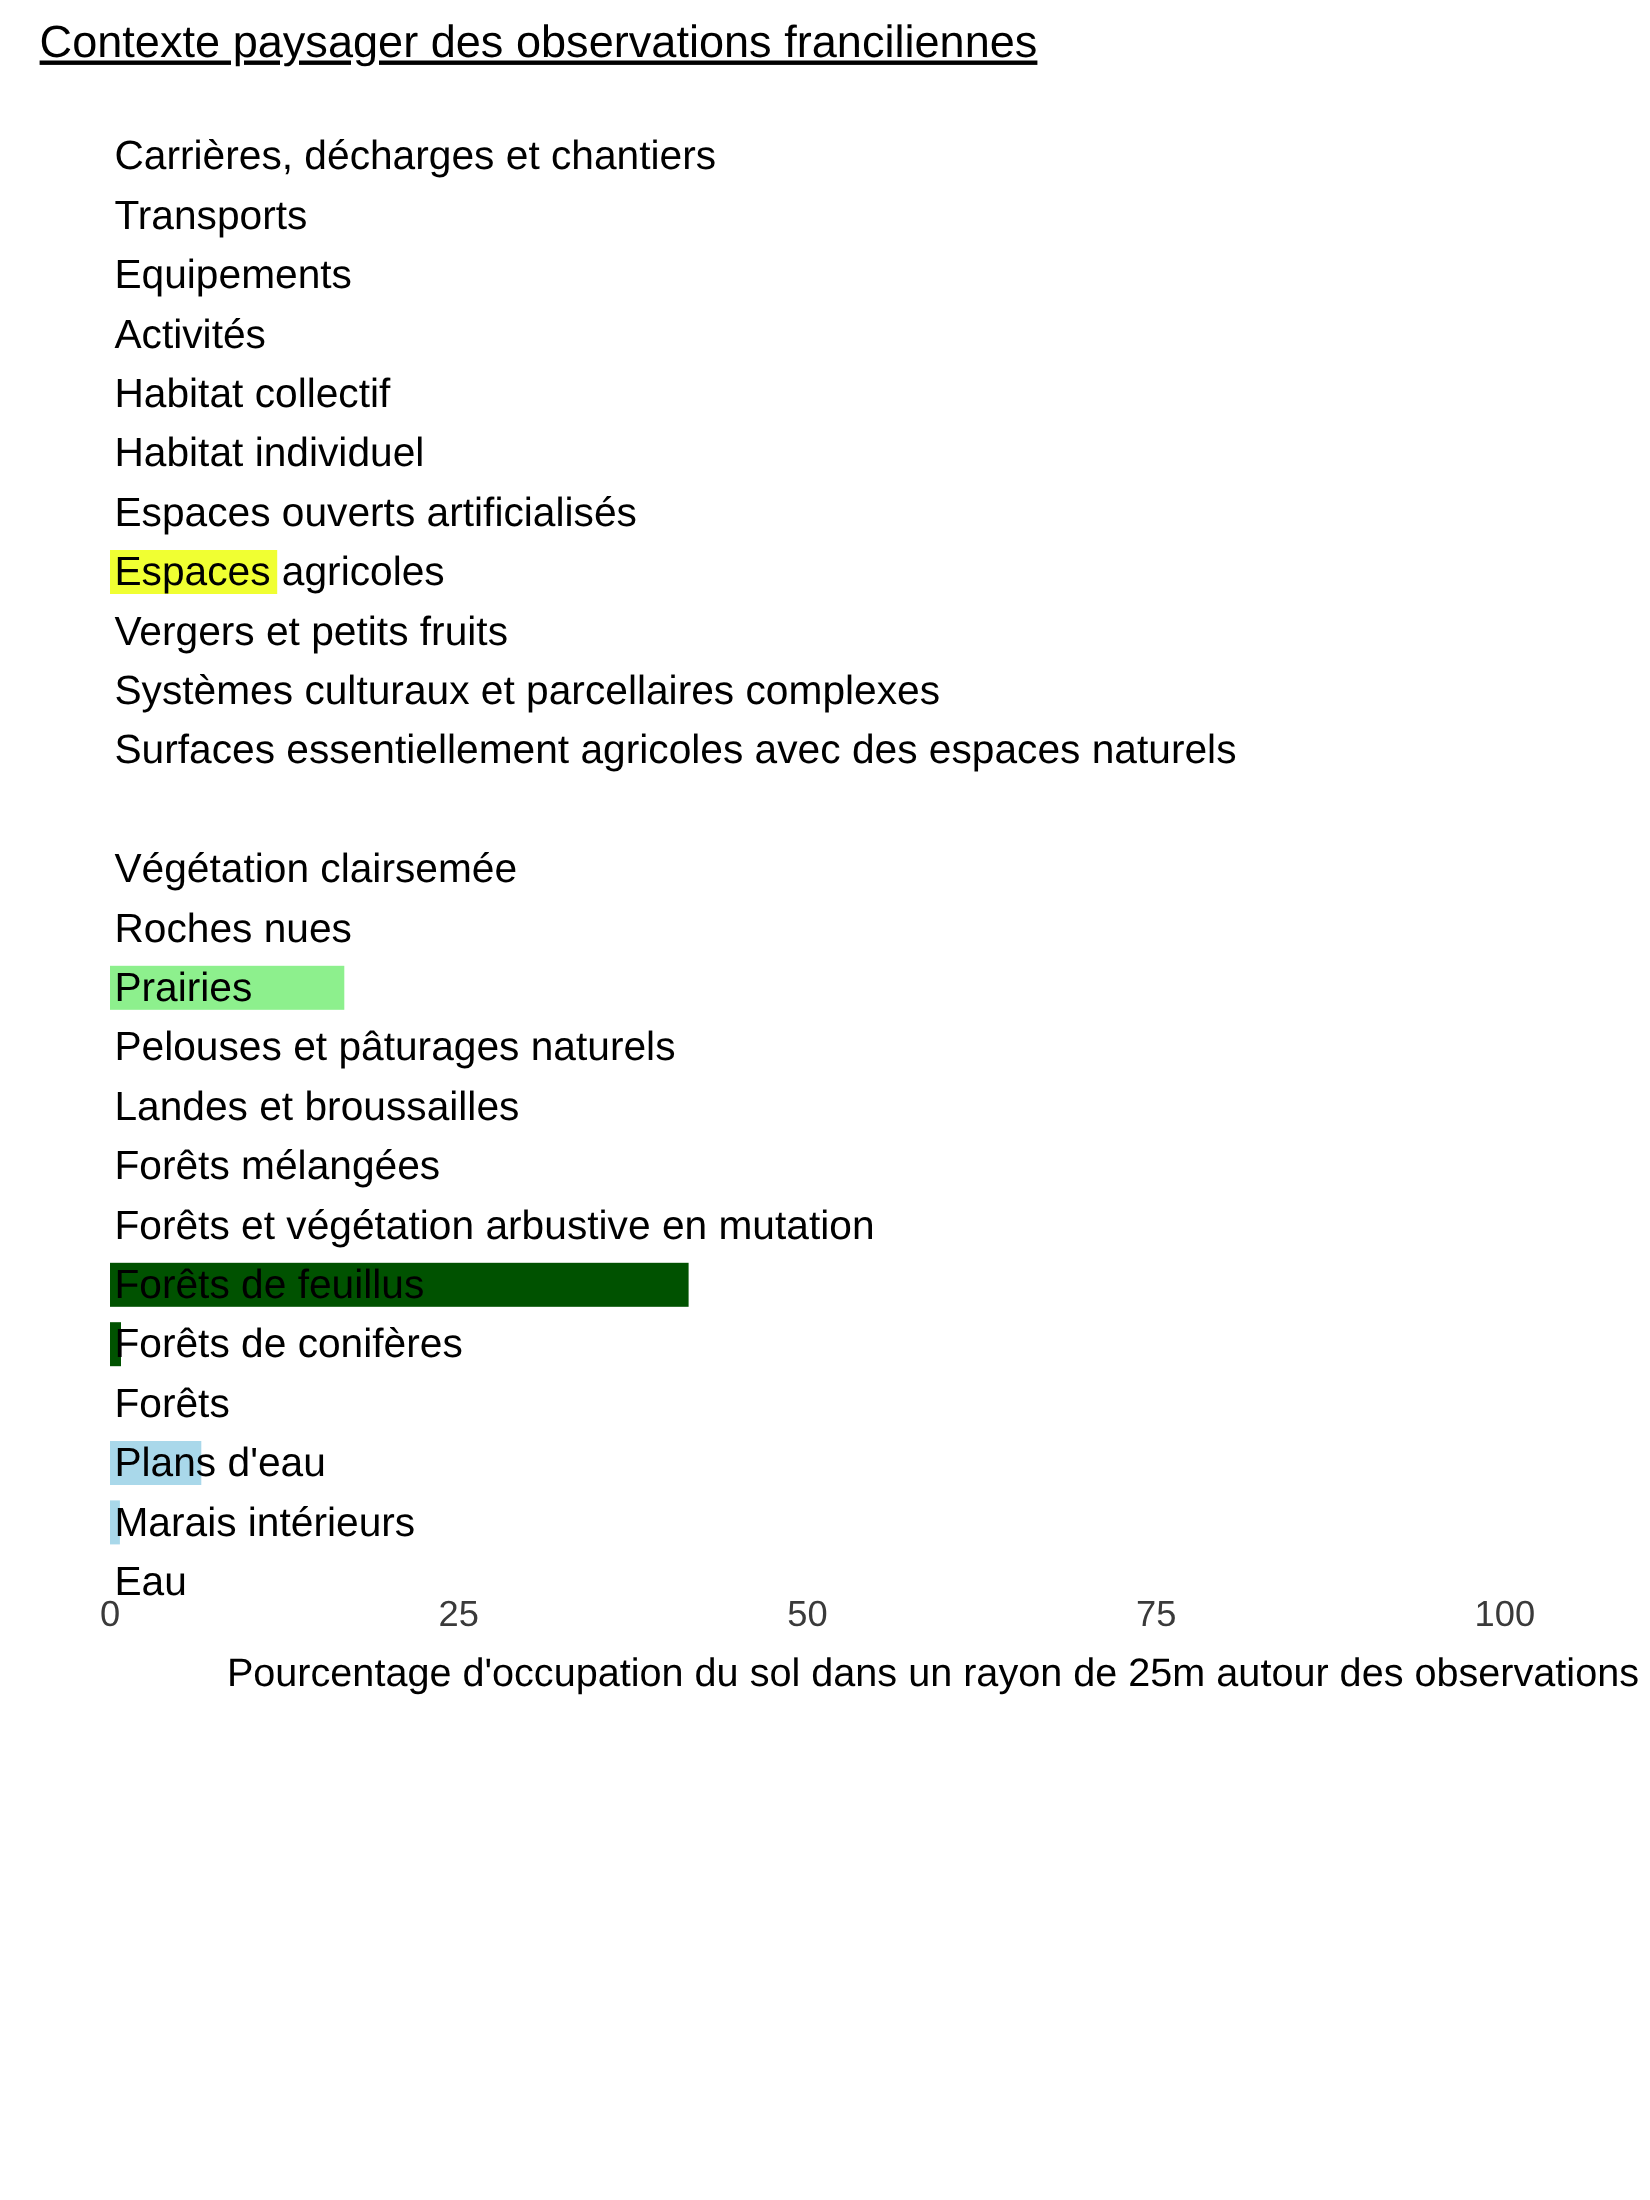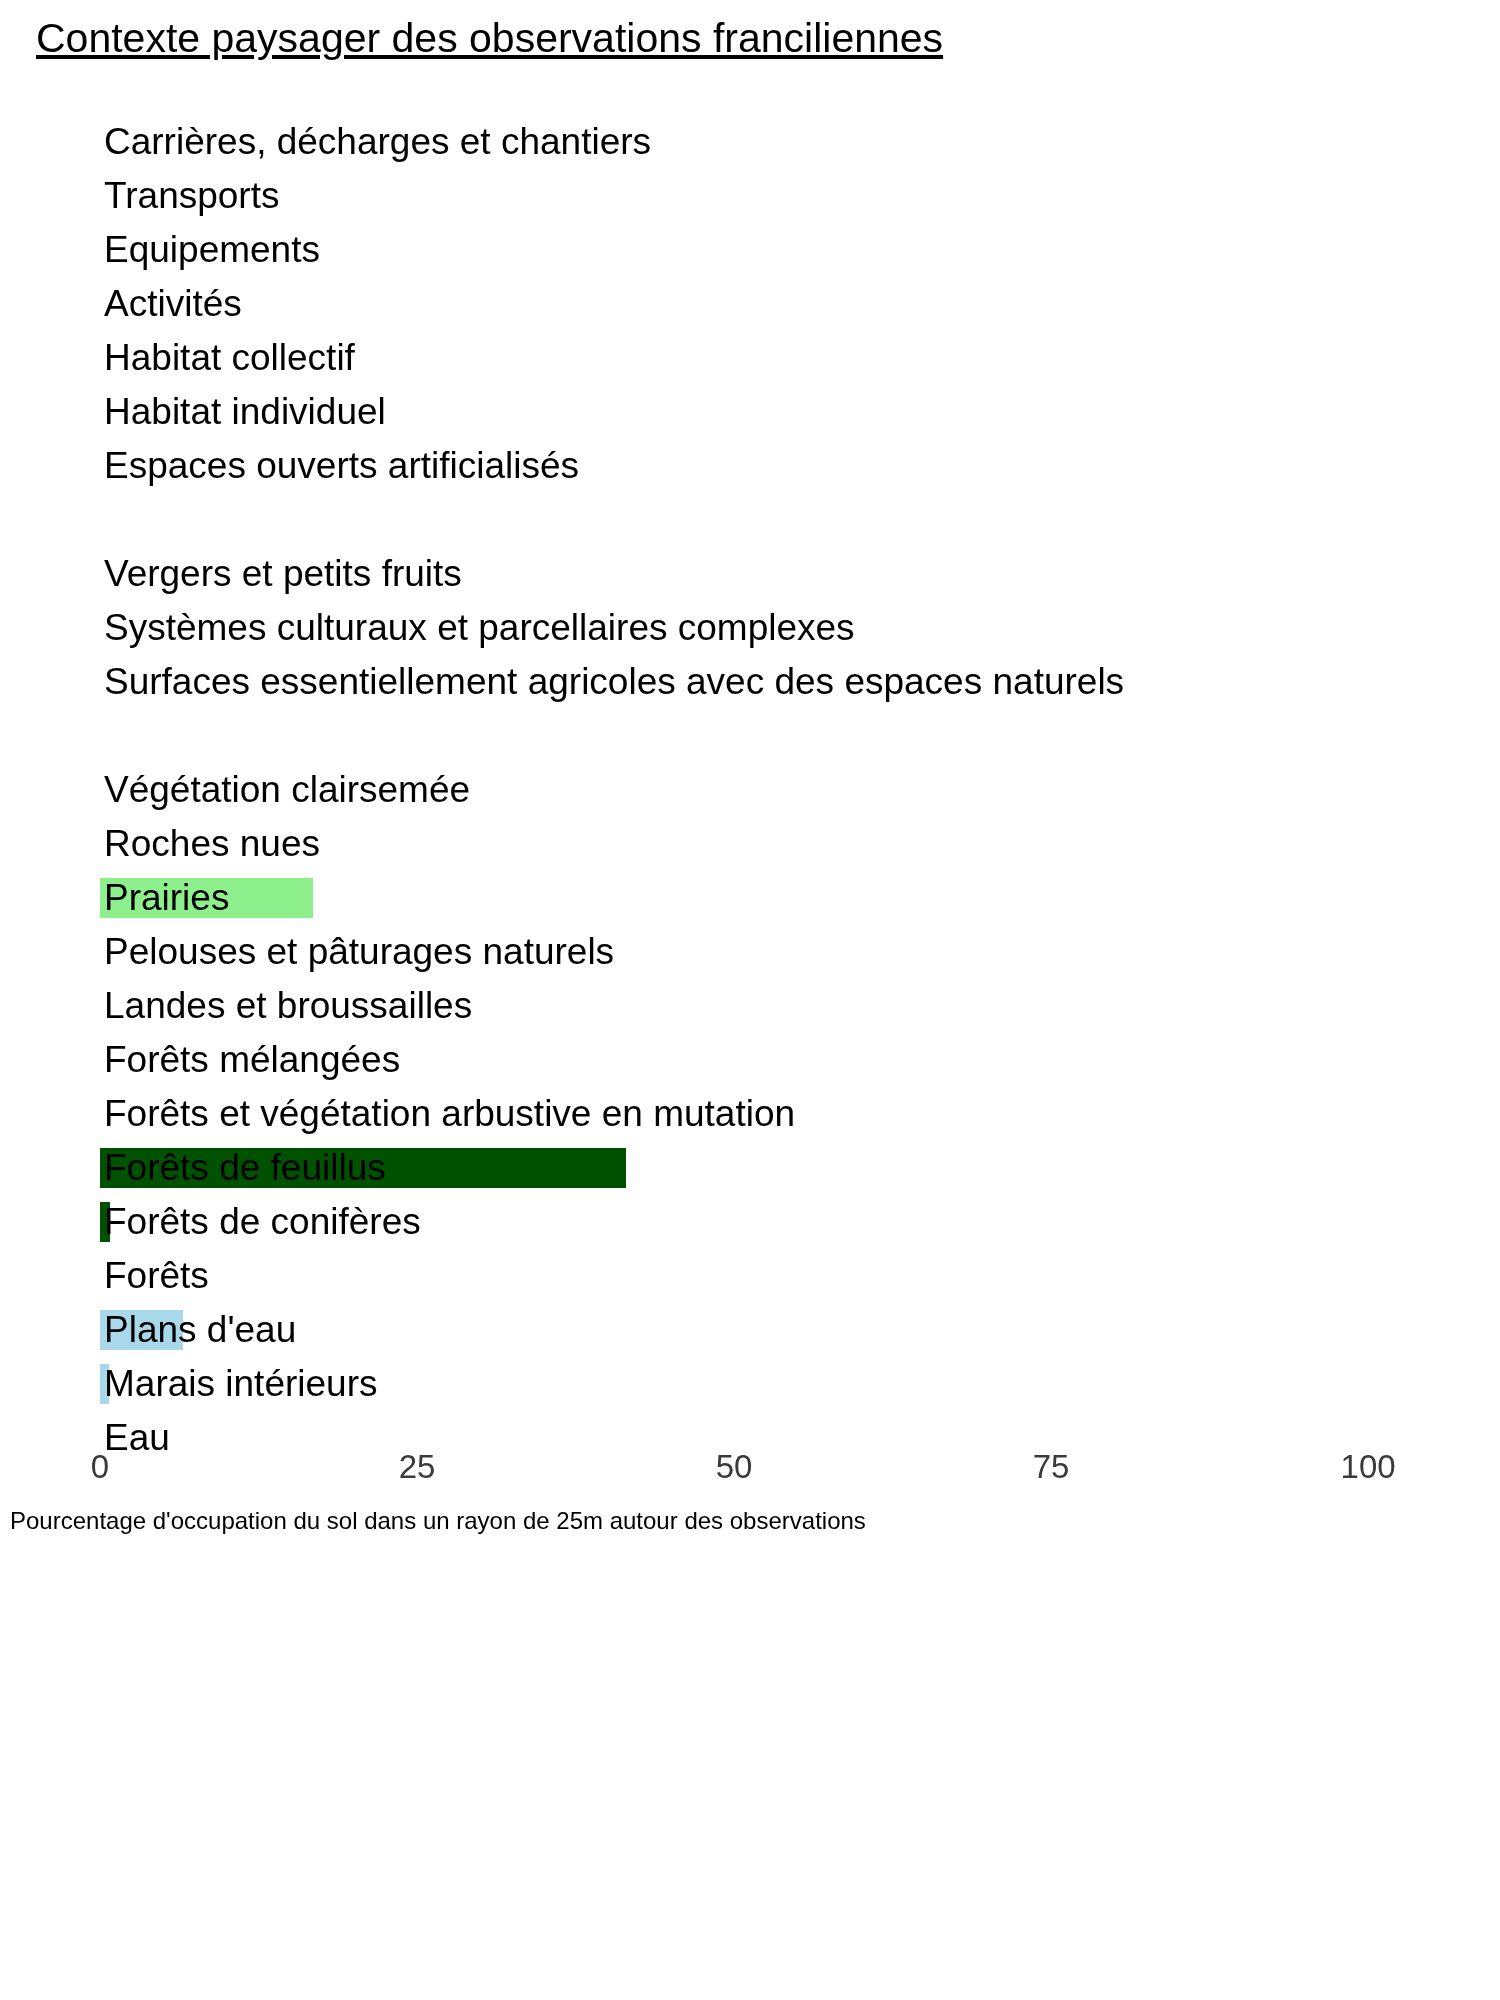--- a/index.html
+++ b/index.html
@@ -76,22 +76,22 @@
     line-height: 38px;
     color: #3a3a3a;
     transform: translateX(-50%);
     white-space: nowrap;
   }
   .xlabel {
     position: absolute;
     right: 10px;
     top: 1498px;
     width: 1480px;
-    text-align: left;
-    font-size: 24px;
+    text-align: right;
+    font-size: 36px;
     line-height: 46px;
     color: #000;
   }
 </style>
 </head>
 <body>
 
 <div class="chart-wrap">
 
   <div class="chart-title">Contexte paysager des observations franciliennes</div>
@@ -126,20 +126,24 @@
     <div class="bar-row" style="top:270px">
       <div class="bar" style="width:0%;background:transparent"></div>
       <div class="bar-label">Habitat individuel</div>
     </div>
 
     <div class="bar-row" style="top:324px">
       <div class="bar" style="width:0%;background:transparent"></div>
       <div class="bar-label">Espaces ouverts artificialisés</div>
     </div>
 
+    <div class="bar-row" style="top:378px">
+      <div class="bar" style="width:11.4%;background:#f0ff32"></div>
+      <div class="bar-label">Espaces agricoles</div>
+    </div>
 
     <div class="bar-row" style="top:432px">
       <div class="bar" style="width:0%;background:transparent"></div>
       <div class="bar-label">Vergers et petits fruits</div>
     </div>
 
     <div class="bar-row" style="top:486px">
       <div class="bar" style="width:0%;background:transparent"></div>
       <div class="bar-label">Systèmes culturaux et parcellaires complexes</div>
     </div>

